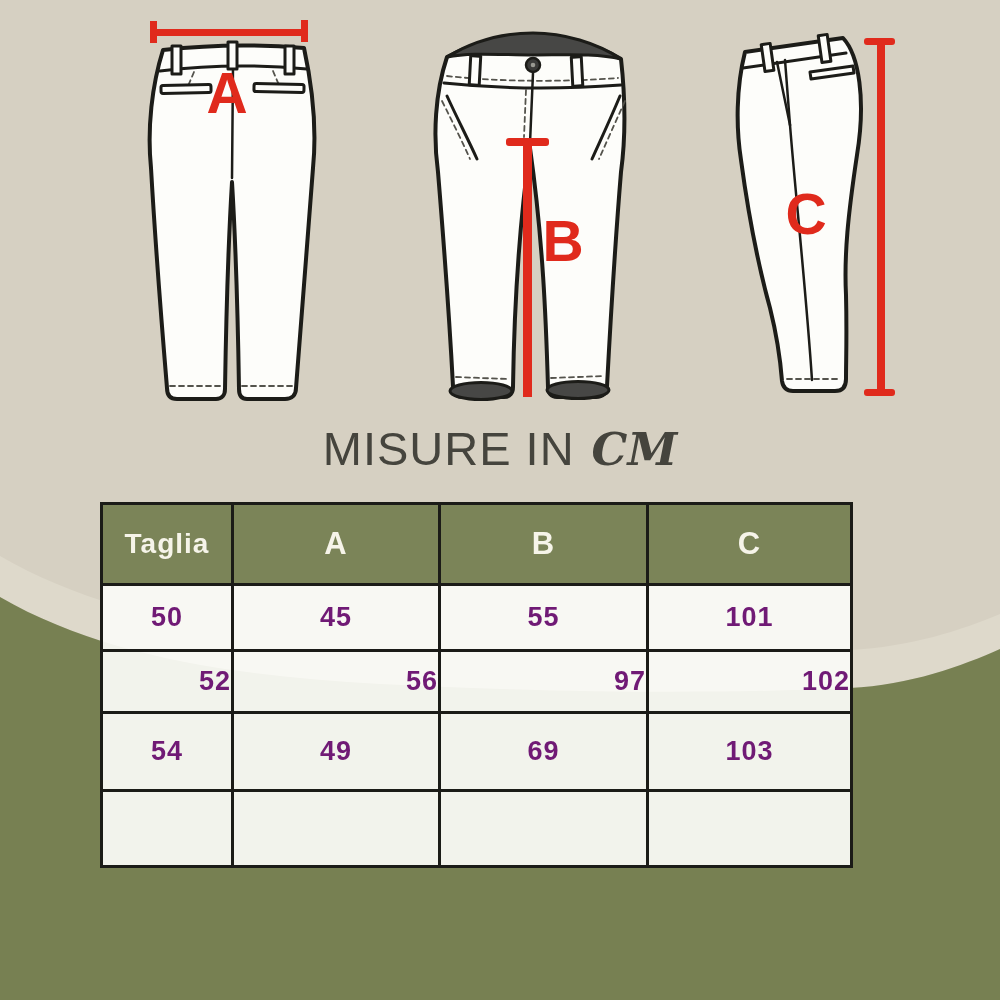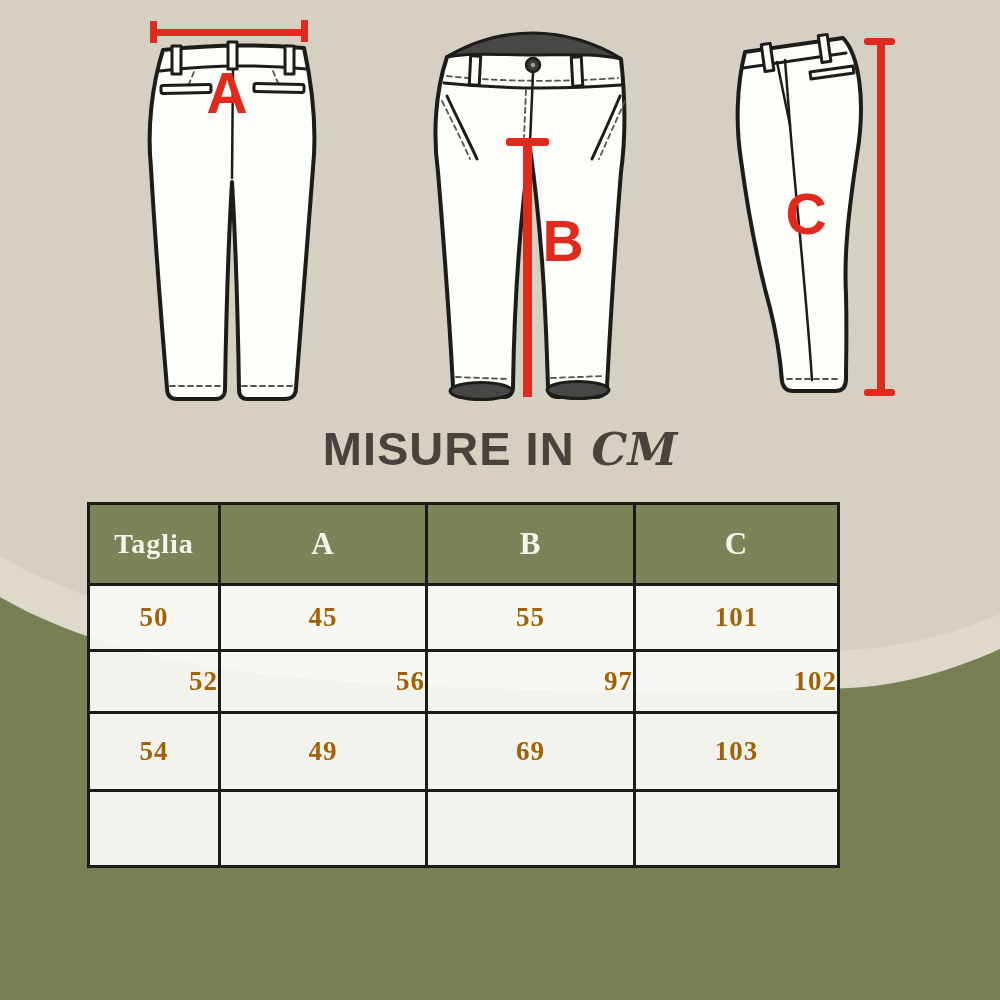--- a/index.html
+++ b/index.html
@@ -9,41 +9,41 @@
     font-family:"Liberation Sans",sans-serif;
   }
   .bg-svg,.pants-svg{position:absolute;left:0;top:0;}
   .pants-svg{z-index:2;}
   .bg-svg{z-index:1;}
   .title-wrap{
     position:absolute;left:0;top:421px;width:1000px;z-index:3;
     text-align:center;white-space:nowrap;
   }
   .title-main{
-    font-size:47px;font-weight:700;letter-spacing:1px;color:#45443d;
+    font-size:47px;font-weight:400;letter-spacing:1px;color:#45443d;
   }
   .title-unit{
     font-family:"DejaVu Serif",serif;font-style:italic;font-weight:700;
     font-size:45px;color:#45443d;margin-left:17px;
   }
   table.size-table{
-    position:absolute;left:87px;top:502px;z-index:3;
-    width:750px;border-collapse:collapse;table-layout:fixed;font-family:Liberation Serif, serif;
+    position:absolute;left:100px;top:502px;z-index:3;
+    width:750px;border-collapse:collapse;table-layout:fixed;
   }
   .size-table th,.size-table td{
     border:3px solid #1b1b17;text-align:center;vertical-align:middle;
     padding:0;
   }
   .size-table th{
     background:#7b8458;color:#f6f4e9;font-size:31px;font-weight:700;
     height:78px;letter-spacing:1px;
   }
   .size-table th.first{font-size:28px;}
   .size-table td{
-    background:rgba(250,250,245,0.94);color:#a16207;
+    background:rgba(250,250,245,0.94);color:#701a75;
     font-size:27px;font-weight:700;letter-spacing:1px;
   }
   .r1 td{height:63px;}
   .r2 td{height:59px;text-align:right;}
   .r3 td{height:75px;}
   .r4 td{height:73px;}
   .outline{fill:#fdfdfa;stroke:#1c1c18;stroke-width:4;stroke-linejoin:round;}
   .seam{fill:none;stroke:#1c1c18;stroke-width:2.5;stroke-linecap:round;}
   .seam3{fill:none;stroke:#1c1c18;stroke-width:3;stroke-linecap:round;}
   .dash{fill:none;stroke:#54534c;stroke-width:1.8;stroke-dasharray:5 4;stroke-linecap:round;}

